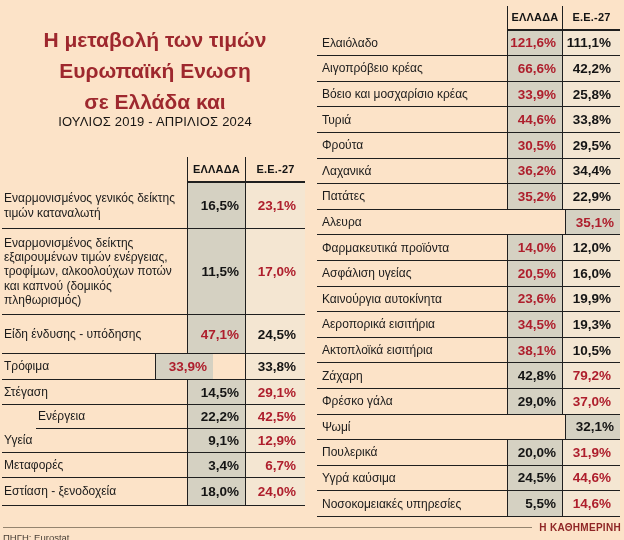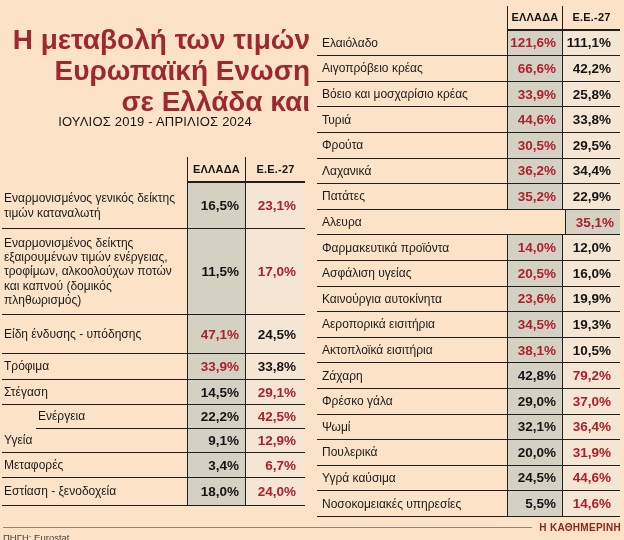--- a/index.html
+++ b/index.html
@@ -6,22 +6,22 @@
     --background:#fce3c8; --title-red:#9e282e; --red:#ae1e2c;
     --grcell:#d5d1c2; --eucell:#f4e6d2; --line:#1f1f1f; --brand-red:#8f2626;
   }
   html,body{margin:0;padding:0;}
   body{
     width:624px;height:540px;position:relative;overflow:hidden;
     background:var(--background);
     font-family:"Liberation Sans", sans-serif;
   }
   .title{
-    position:absolute;left:0;top:24px;width:310px;text-align:right;
-    font-size:28px;line-height:31px;font-weight:bold;color:var(--title-red);
+    position:absolute;left:0;top:24px;width:310px;text-align:center;
+    font-size:21px;line-height:31px;font-weight:bold;color:var(--title-red);
   }
   .subtitle{
     position:absolute;left:0;top:114px;width:310px;text-align:center;
     font-size:13px;font-weight:normal;color:#181614;letter-spacing:.2px;
   }
   .ptable{position:absolute;box-sizing:border-box;}
   #left-table{left:2px;top:157px;width:303px;}
   #right-table{left:317px;top:6px;width:303px;}
   .trow{display:flex;border-bottom:1.4px solid var(--line);align-items:stretch;}
   .thead{border-bottom:none;}
@@ -80,21 +80,21 @@
     <div class="trow" style="height: 85px;">
       <div class="tlabel">Εναρμονισμένος δείκτης εξαιρουμένων τιμών ενέργειας, τροφίμων, αλκοολούχων ποτών και καπνού (δομικός πληθωρισμός)</div>
       <div class="cell c1">11,5%</div>
       <div class="cell c2 hot">17,0%</div>
     </div>
     <div class="trow" style="height: 38px;">
       <div class="tlabel">Είδη ένδυσης - υπόδησης</div>
       <div class="cell c1 hot">47,1%</div>
       <div class="cell c2">24,5%</div>
     </div>
-    <div class="trow" style="height: 25px;">
+    <div class="trow" style="height: 25px; gap: 32px;">
       <div class="tlabel">Τρόφιμα</div>
       <div class="cell c1 hot">33,9%</div>
       <div class="cell c2">33,8%</div>
     </div>
     <div class="trow" style="height: 24px;">
       <div class="tlabel">Στέγαση</div>
       <div class="cell c1">14,5%</div>
       <div class="cell c2 hot">29,1%</div>
     </div>
     <div class="trow" style="height: 23px; margin-left: 34px;">
@@ -195,21 +195,20 @@
       <div class="cell c2 hot">79,2%</div>
     </div>
     <div class="trow">
       <div class="tlabel">Φρέσκο γάλα</div>
       <div class="cell c1">29,0%</div>
       <div class="cell c2 hot">37,0%</div>
     </div>
     <div class="trow">
       <div class="tlabel">Ψωμί</div>
       <div class="cell c1">32,1%</div>
-      <div class="cell c2 hot">36,4%</div>
     </div>
     <div class="trow">
       <div class="tlabel">Πουλερικά</div>
       <div class="cell c1">20,0%</div>
       <div class="cell c2 hot">31,9%</div>
     </div>
     <div class="trow">
       <div class="tlabel">Υγρά καύσιμα</div>
       <div class="cell c1">24,5%</div>
       <div class="cell c2 hot">44,6%</div>

